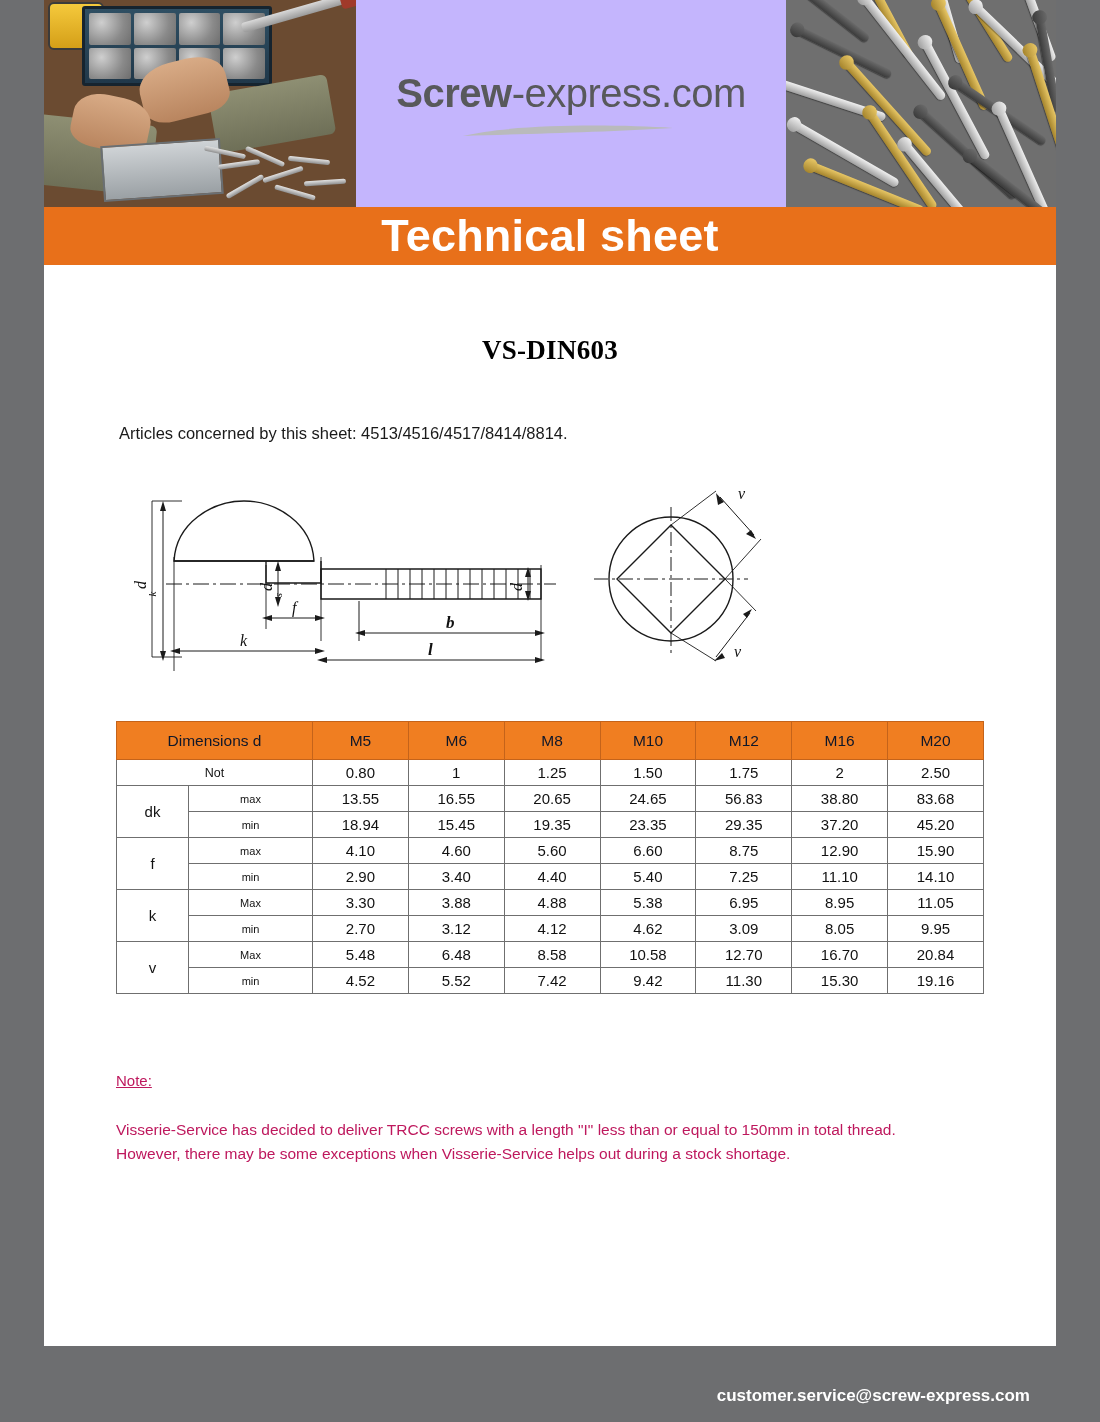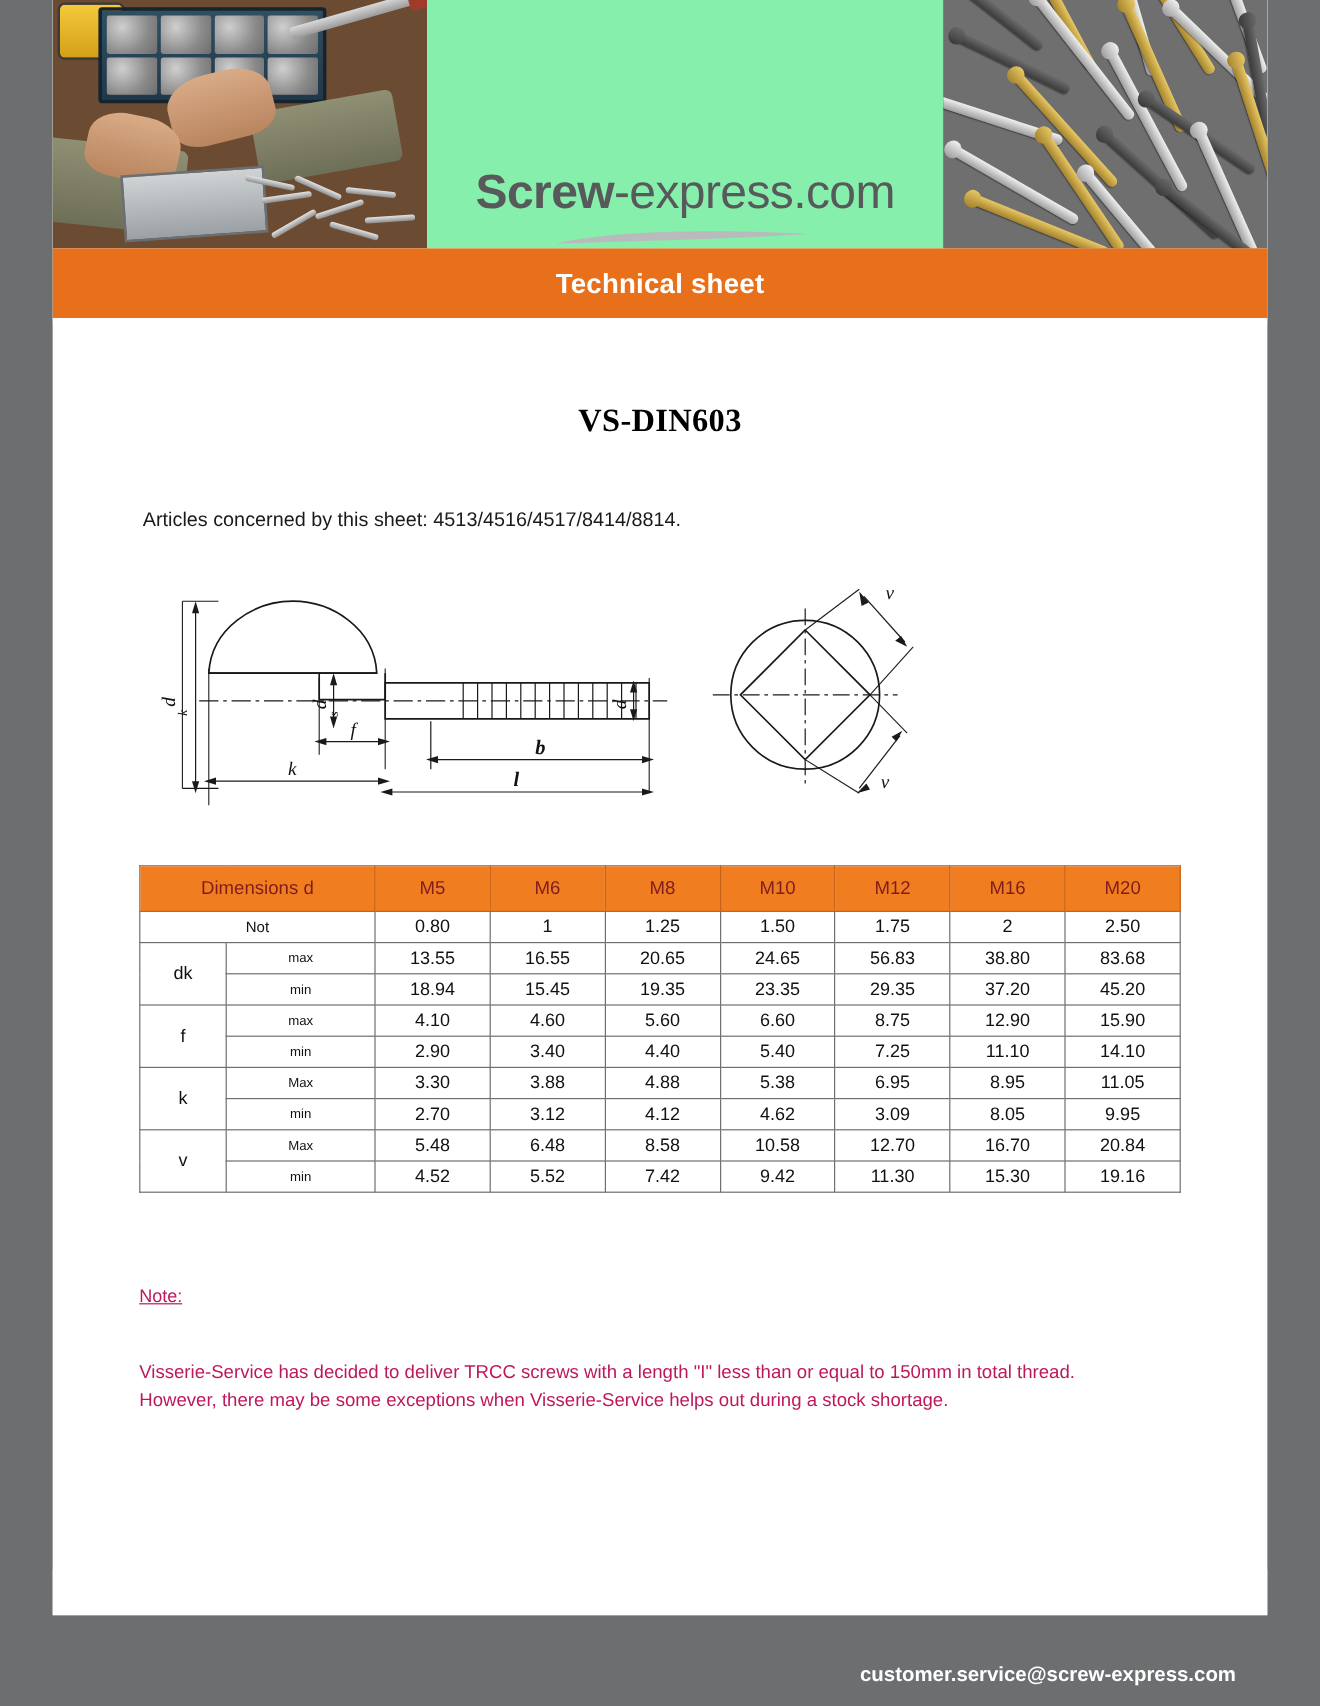--- a/index.html
+++ b/index.html
@@ -49,23 +49,23 @@
   }
   .header-photo-right {
     width: 270px;
     position: relative;
     overflow: hidden;
     background: #8b8b8b;
   }
   .header-center {
     flex: 1;
     position: relative;
-    background: #86efac;
+    background: #c4b5fd;
     display: flex;
-    align-items: flex-end;
+    align-items: center;
     justify-content: center;
   }
   .brand {
     text-align: center;
     margin-top: 4px;
   }
   .brand-text {
     font-size: 40px;
     color: #58595b;
     letter-spacing: -0.5px;
@@ -172,21 +172,21 @@
   .title-bar {
     height: 58px;
     background: #e8701a;
     position: relative;
     display: flex;
     align-items: center;
     justify-content: center;
   }
   .title-bar .tb-text {
     color: #ffffff;
-    font-size: 23px;
+    font-size: 45px;
     font-weight: bold;
     letter-spacing: 0.2px;
   }
   .title-bar:after {
     content: "";
     position: absolute;
     left: 0; right: 0; bottom: -4px; height: 4px;
     background: #ffffff;
   }
 
@@ -230,21 +230,21 @@
     color: #111111;
   }
   table.dims th, table.dims td {
     border: 1px solid #6f6f6f;
     text-align: center;
     padding: 4px 2px;
     height: 24px;
   }
   table.dims thead th {
     background: #f07e21;
-    color: #7f1d1d;
+    color: #0f172a;
     font-weight: normal;
     font-size: 15.5px;
     height: 38px;
     border-color: #c4631a;
   }
   table.dims thead th.first {
     width: 196px;
   }
   td.rowlabel {
     width: 72px;
@@ -264,21 +264,21 @@
     padding: 0 72px;
     margin-top: 78px;
     font-size: 15.5px;
     color: #be185d;
   }
   .note-label {
     text-decoration: underline;
     font-size: 15px;
   }
   .note-p {
-    margin-top: 43px;
+    margin-top: 29px;
     line-height: 1.55;
     max-width: 840px;
   }
   .note-p2 {
     margin-top: 52px;
     padding-left: 4px;
   }
 
   
   .footer {

